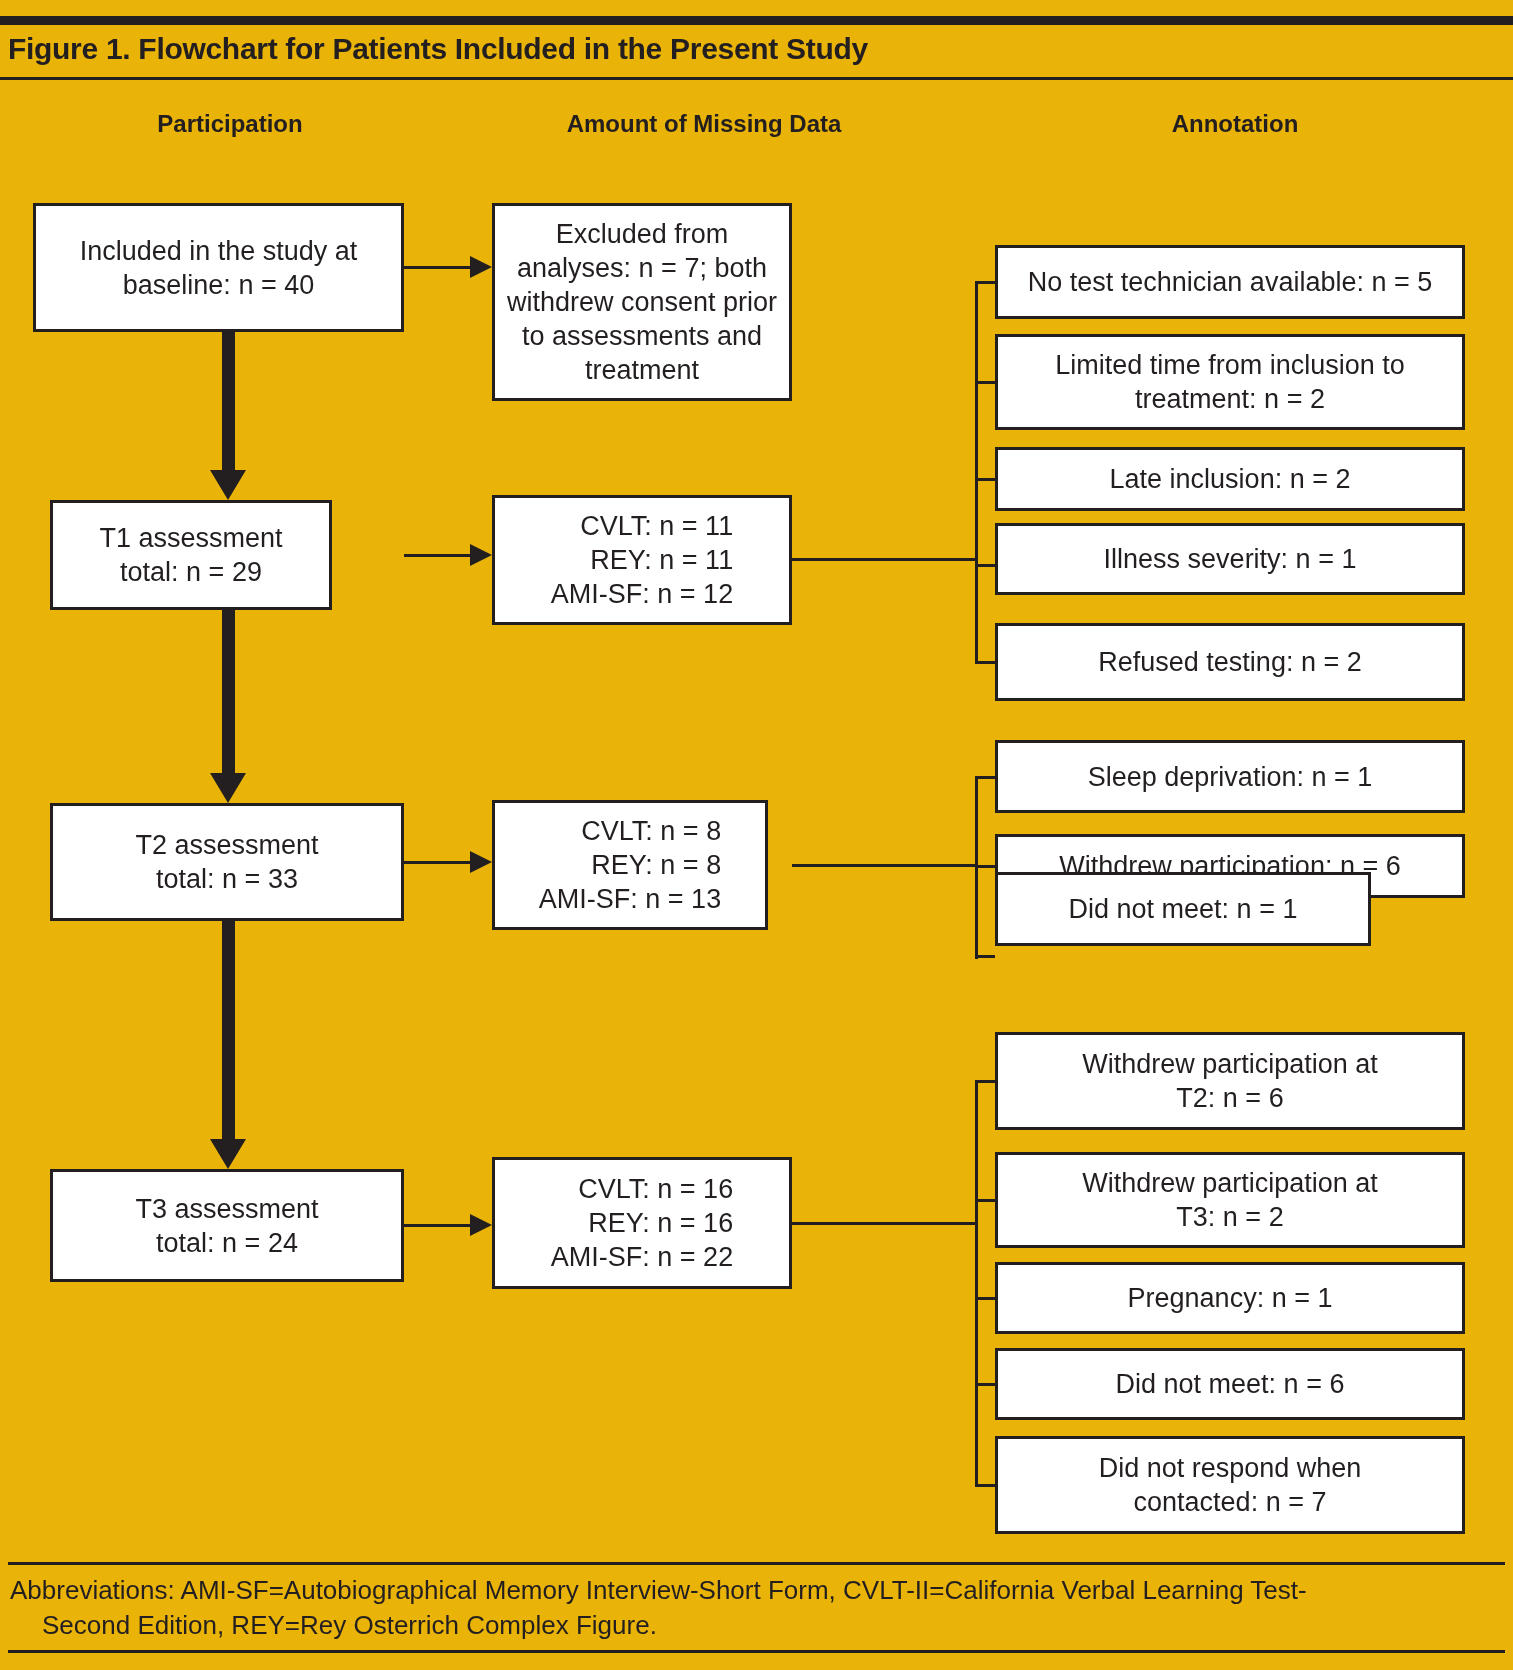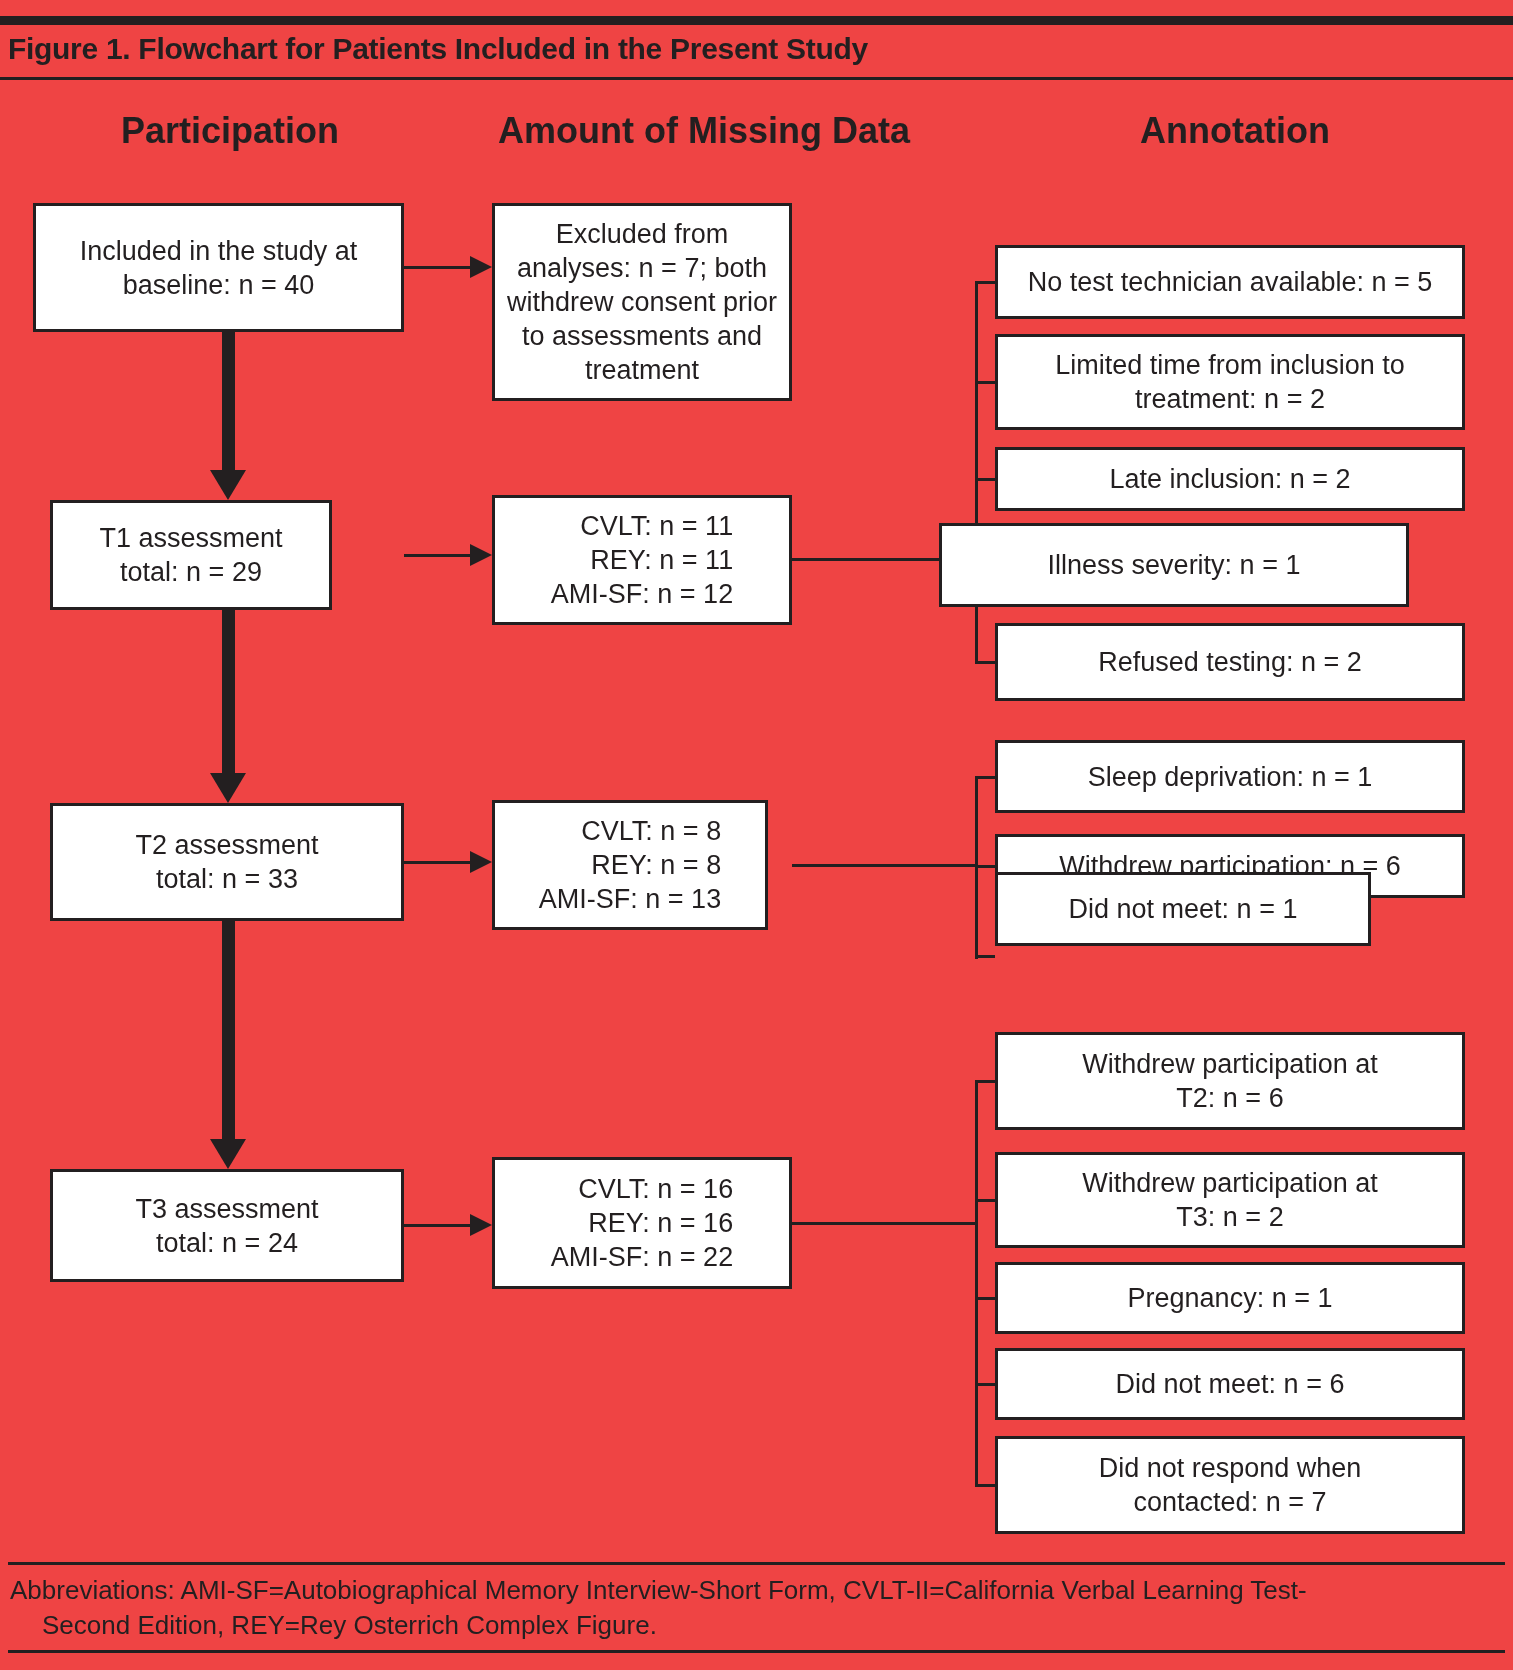--- a/index.html
+++ b/index.html
@@ -1,27 +1,27 @@
 <!DOCTYPE html>
 <html><head>
 <meta charset="utf-8">
 <style>
   html,body { margin:0; padding:0; background:#ffffff; }
   #canvas {
-    position:relative; width:1513px; height:1670px; background:#ef4444;
+    position:relative; width:1513px; height:1670px; background:#eab308;
     font-family:"Liberation Sans", sans-serif; color:#231f20;
   }
   .rule { position:absolute; background:#231f20; }
   .title {
     position:absolute; left:8px; top:32px; font-size:30px; font-weight:bold;
     white-space:nowrap; letter-spacing:-0.3px;
   }
   .colhead {
     position:absolute; top:110px; transform:translateX(-50%);
-    font-size:36px; font-weight:bold; white-space:nowrap;
+    font-size:24px; font-weight:bold; white-space:nowrap;
   }
   .box {
     position:absolute; box-sizing:border-box; border:3px solid #231f20; background:#ffffff;
     display:flex; flex-direction:column; align-items:center; justify-content:center;
     font-size:27px; line-height:34px; text-align:center;
   }
   .box .ln { white-space:nowrap; }
   .leftblock { text-align:right; }
   .vline, .hline { position:absolute; background:#231f20; }
   .head-down {
@@ -136,21 +136,21 @@
   <div class="box" style="left:995px;top:245px;width:470px;height:74px">
     <div class="ln">No test technician available: n = 5</div>
   </div>
   <div class="box" style="left:995px;top:334px;width:470px;height:96px">
     <div class="ln">Limited time from inclusion to</div>
     <div class="ln">treatment: n = 2</div>
   </div>
   <div class="box" style="left:995px;top:447px;width:470px;height:64px">
     <div class="ln">Late inclusion: n = 2</div>
   </div>
-  <div class="box" style="left:939px;top:523px;width:470px;height:84px">
+  <div class="box" style="left:995px;top:523px;width:470px;height:72px">
     <div class="ln">Illness severity: n = 1</div>
   </div>
   <div class="box" style="left:995px;top:623px;width:470px;height:78px">
     <div class="ln">Refused testing: n = 2</div>
   </div>
 
   <div class="box" style="left:995px;top:740px;width:470px;height:73px">
     <div class="ln">Sleep deprivation: n = 1</div>
   </div>
   <div class="box" style="left:995px;top:834px;width:470px;height:64px">

